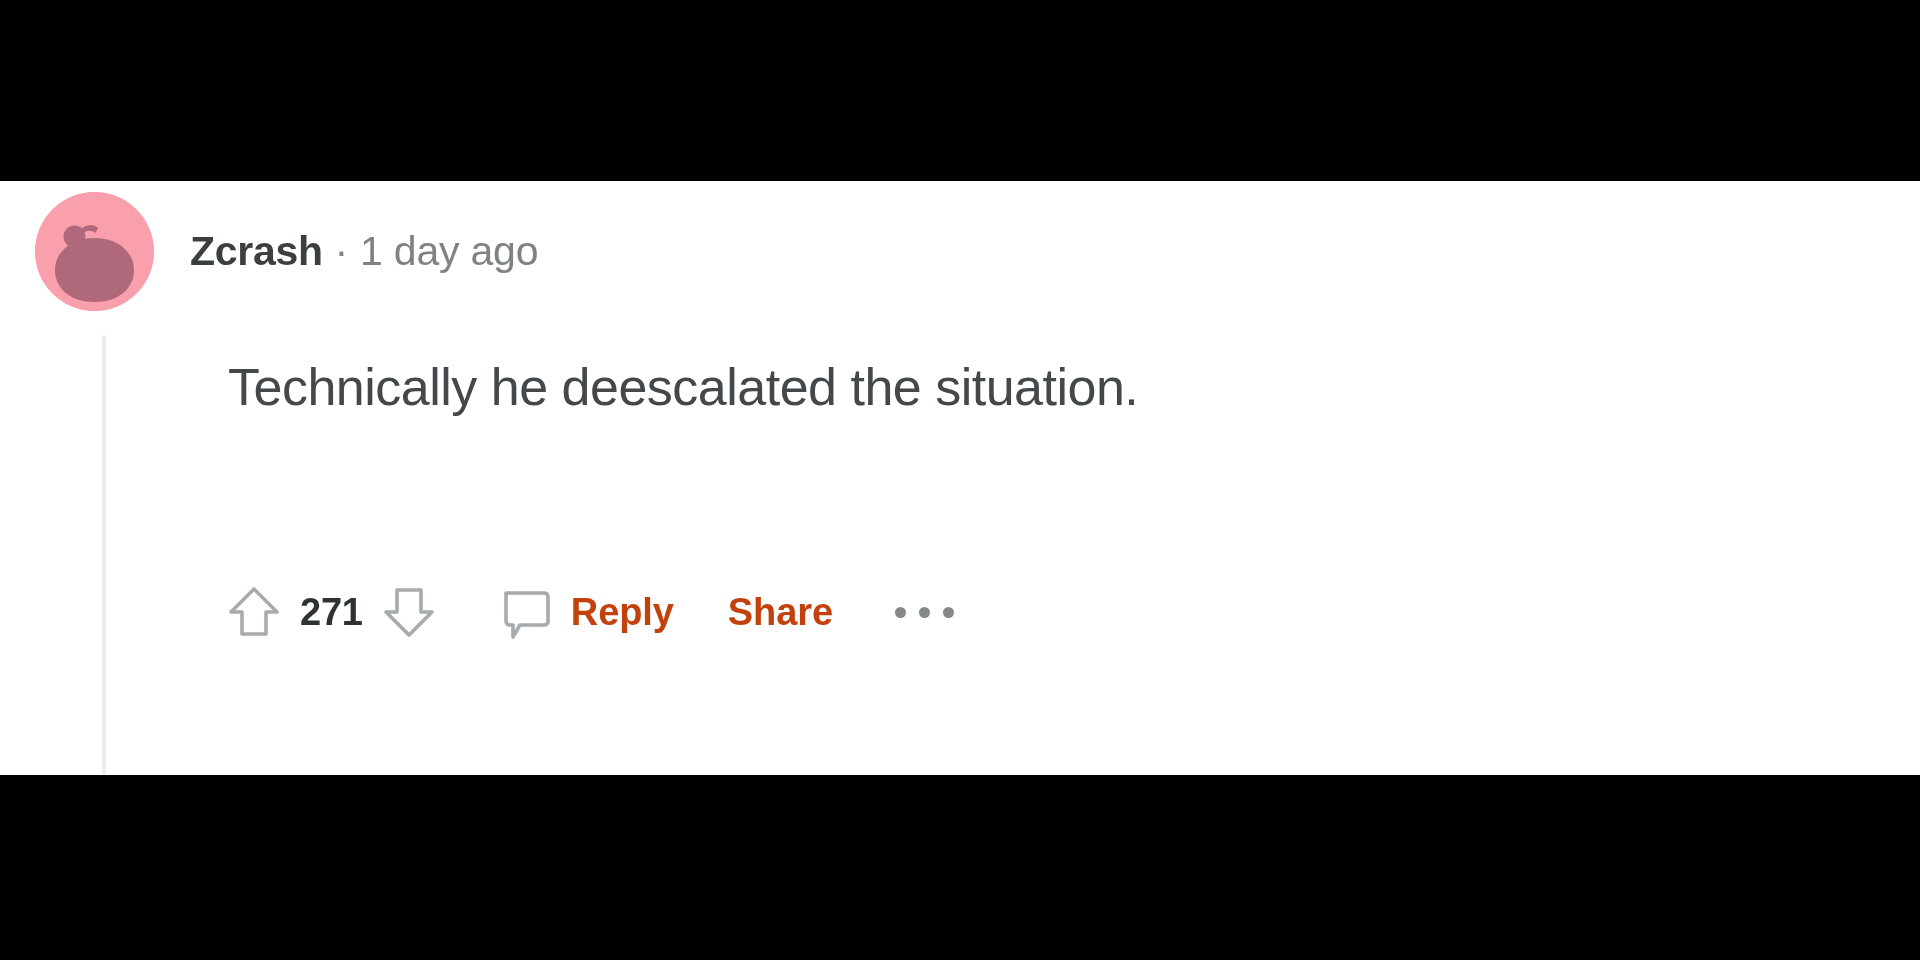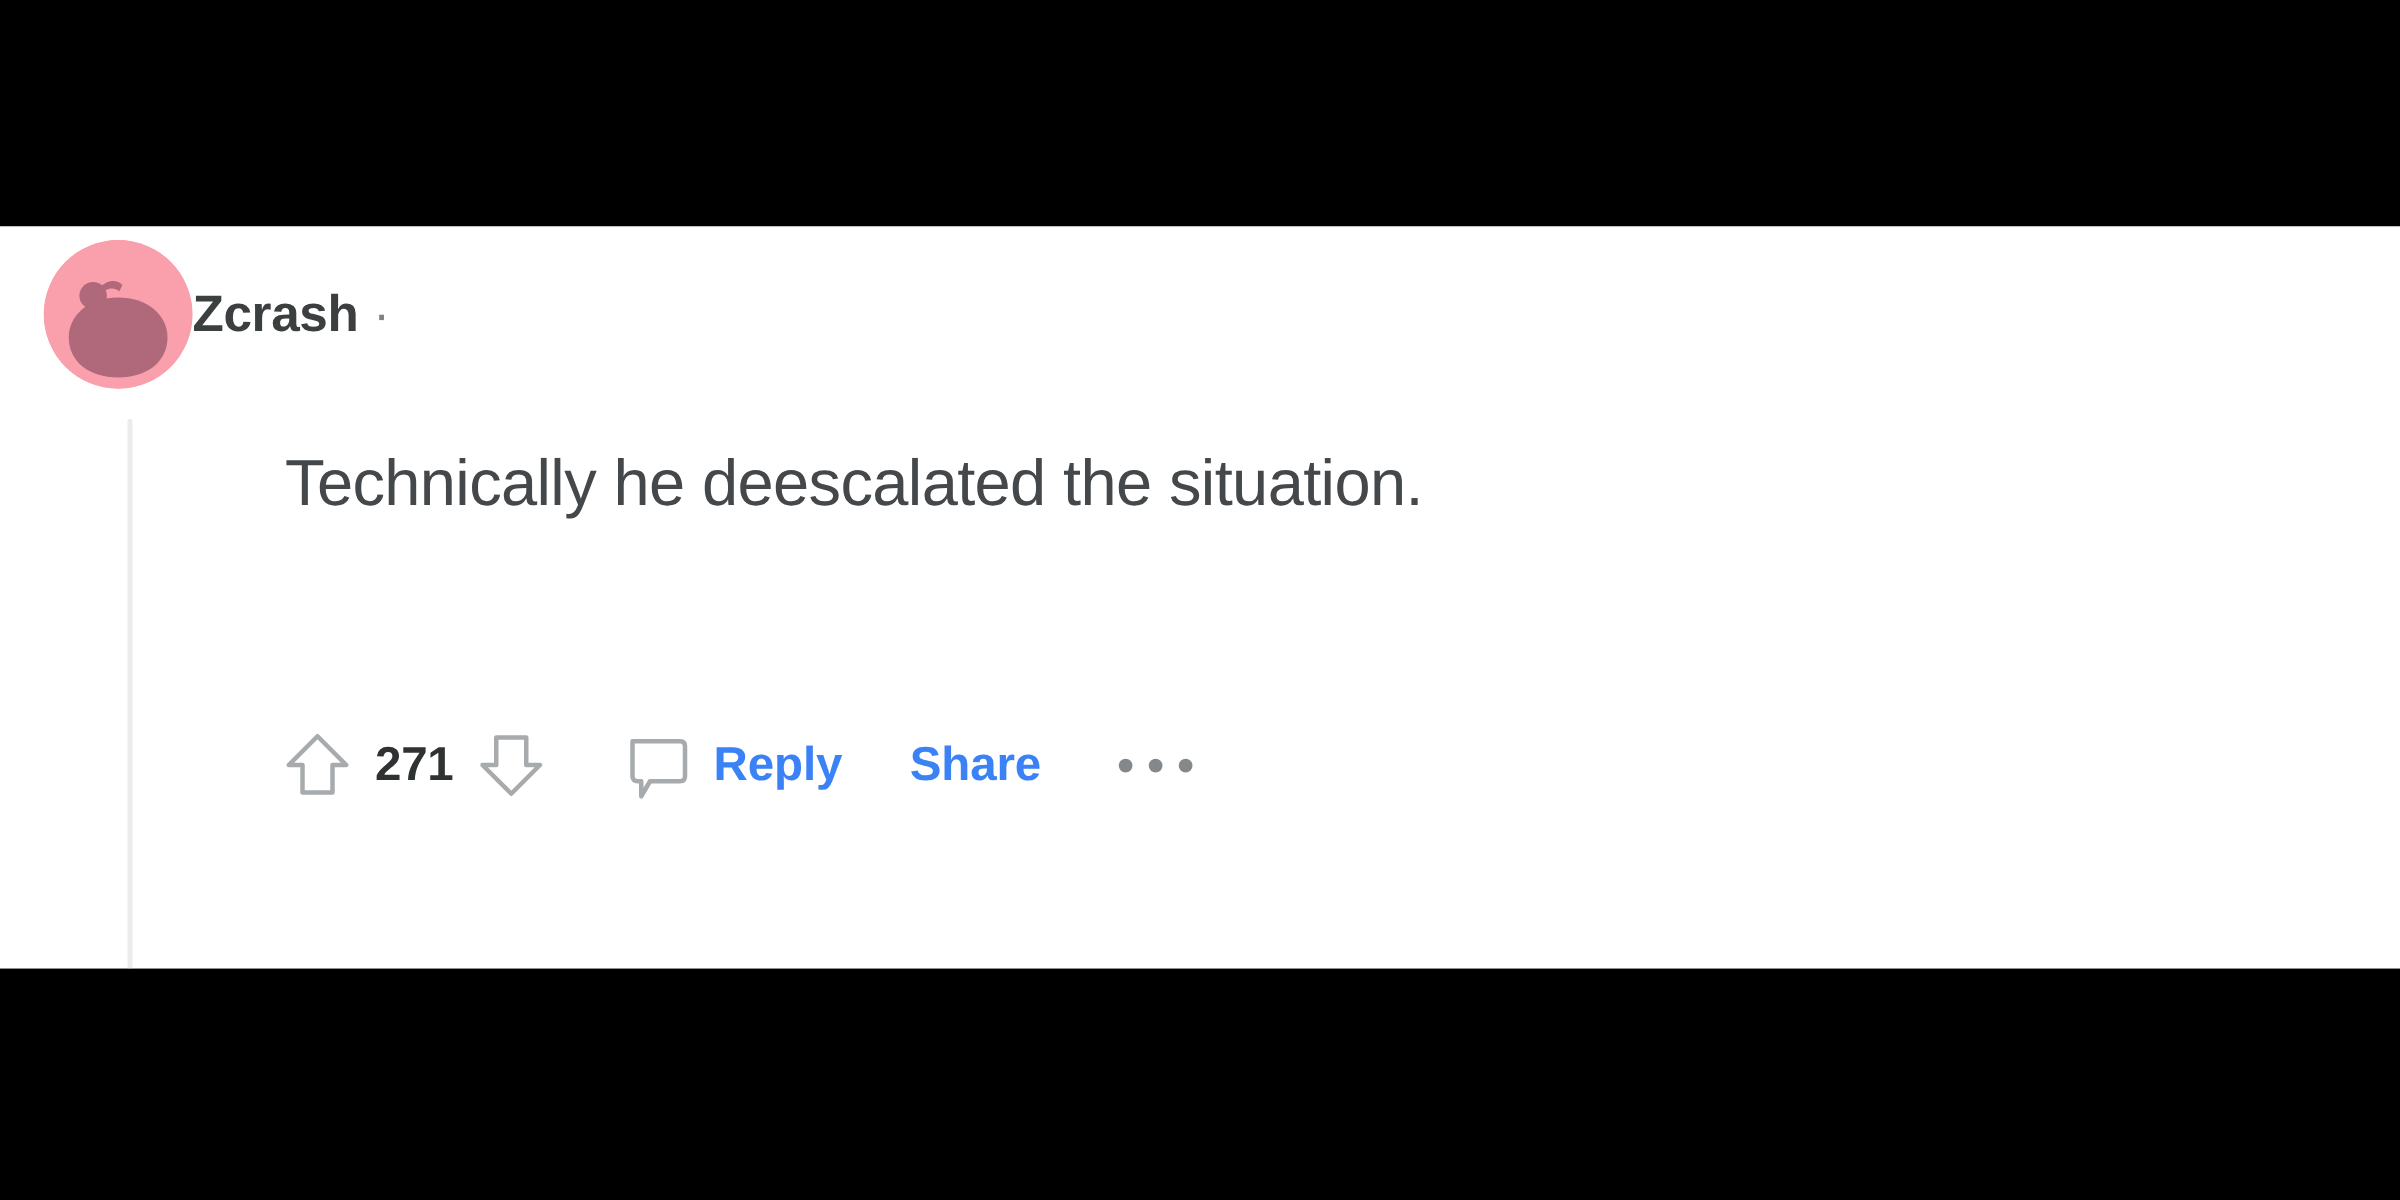--- a/index.html
+++ b/index.html
@@ -71,20 +71,21 @@
     width: 119px;
     height: 119px;
     border-radius: 50%;
     background: #F9A0AC;
     overflow: hidden;
     flex: 0 0 auto;
   }
   .avatar svg { display: block; width: 119px; height: 119px; }
 
   .header-text {
+    margin-left: 36px;
     display: flex;
     align-items: baseline;
     white-space: nowrap;
   }
   .username {
     font-size: 41px;
     font-weight: bold;
     color: #3c3f40;
     letter-spacing: -0.3px;
   }
@@ -155,21 +156,21 @@
   }
 
   .action-gap-1 { width: 52px; }
   .action-gap-2 { width: 14px; }
   .action-gap-3 { width: 54px; }
   .action-gap-4 { width: 58px; }
 
   .action-label {
     font-size: 38px;
     font-weight: bold;
-    color: #3b82f6;
+    color: #c2410c;
     letter-spacing: -0.1px;
     cursor: pointer;
     white-space: nowrap;
   }
 
   .overflow-dots {
     display: flex;
     align-items: center;
     gap: 13px;
     cursor: pointer;
@@ -206,20 +207,21 @@
 
               <path d="M59.5 46 C83 46, 99 60, 99 78 C99 97, 83 110, 59.5 110
                        C36 110, 20 97, 20 78 C20 60, 36 46, 59.5 46 Z"></path>
             </g>
           </svg>
         </div>
 
         <div class="header-text">
           <span class="username">Zcrash</span>
           <span class="meta-dot">·</span>
+          <span class="timestamp">1 day ago</span>
         </div>
 
       </div>
 
       <div class="thread-line"></div>
 
       <div class="comment-body">Technically he deescalated the situation.</div>
 
       <div class="action-bar">
 

